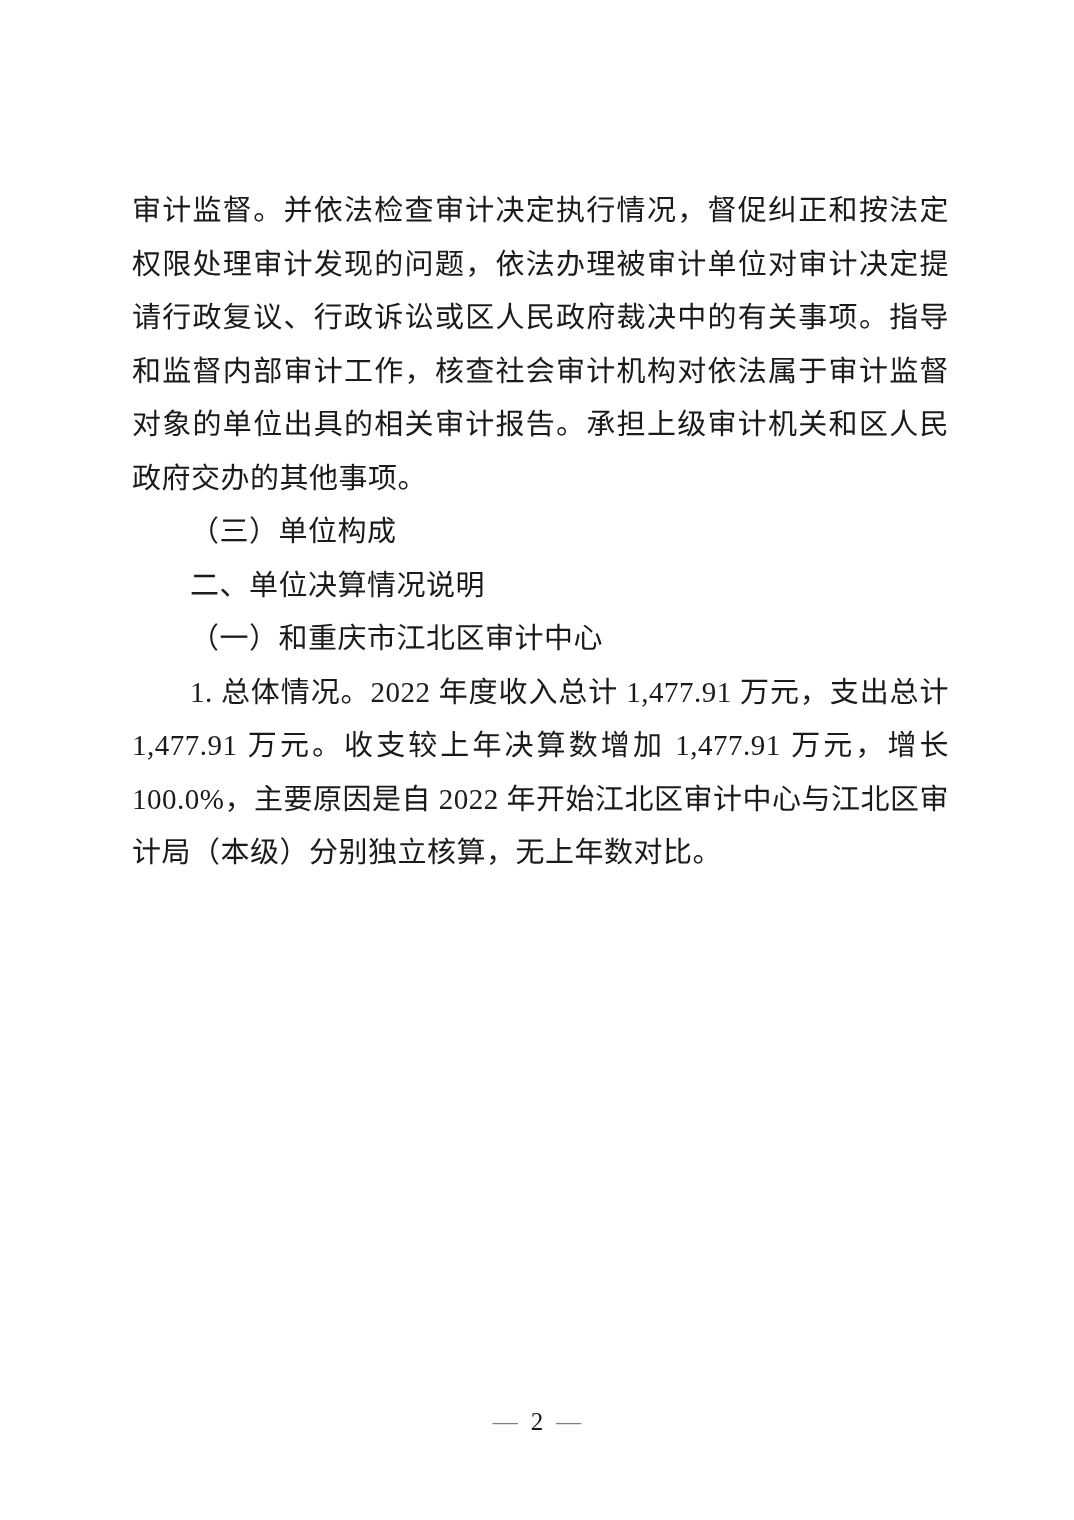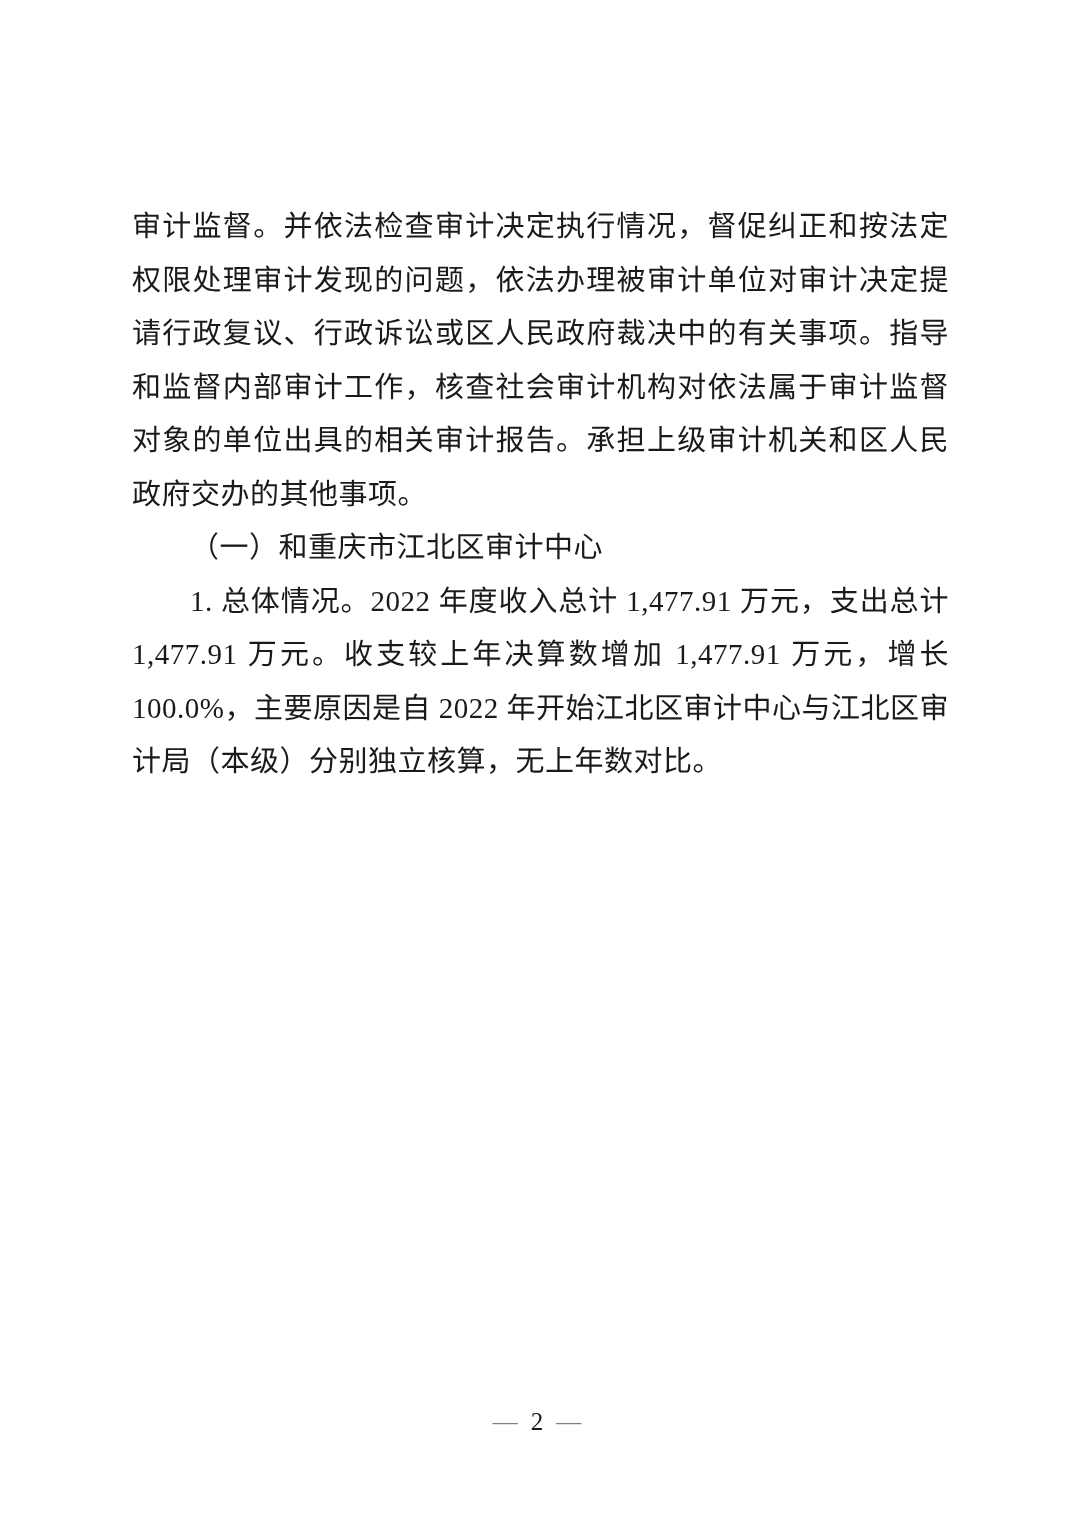--- a/index.html
+++ b/index.html
@@ -16,21 +16,21 @@
     overflow: hidden;
   }
   .page {
     position: absolute;
     inset: 0;
     background: #ffffff;
   }
   .text-block {
     position: absolute;
     left: 132px;
-    top: 200px;
+    top: 184px;
     width: 817px;
   }
   .text-block p,
   .text-block h2,
   .text-block h3 {
     margin: 0;
     font-size: 29px;
     line-height: 53.5px;
     font-weight: normal;
     text-align: justify;
@@ -80,22 +80,24 @@
 <body>
 
 <div class="page">
 
   <main class="text-block">
 
     <p class="para-continue">审计监督。并依法检查审计决定执行情况，督促纠正和按法定权限处理审计发现的问题，依法办理被审计单位对审计决定提请行政复议、行政诉讼或区人民政府裁决中的有关事项。指导和监督内部审计工作，核查社会审计机构对依法属于审计监督对象的单位出具的相关审计报告。承担上级审计机关和区人民政府交办的其他事项。</p>
 
 
 
+    <h3 class="heading-2">（三）单位构成</h3>
 
 
+    <h2 class="heading-1">二、单位决算情况说明</h2>
 
     <h3 class="heading-2">（一）和重庆市江北区审计中心</h3>
 
     <p class="para-indent">1. 总体情况。2022 年度收入总计 1,477.91 万元，支出总计 1,477.91 万元。收支较上年决算数增加 1,477.91 万元，增长 100.0%，主要原因是自 2022 年开始江北区审计中心与江北区审计局（本级）分别独立核算，无上年数对比。</p>
 
   </main>
 
   <footer class="page-footer">
     <span class="footer-dash">—</span>
     <span class="page-num">2</span>

